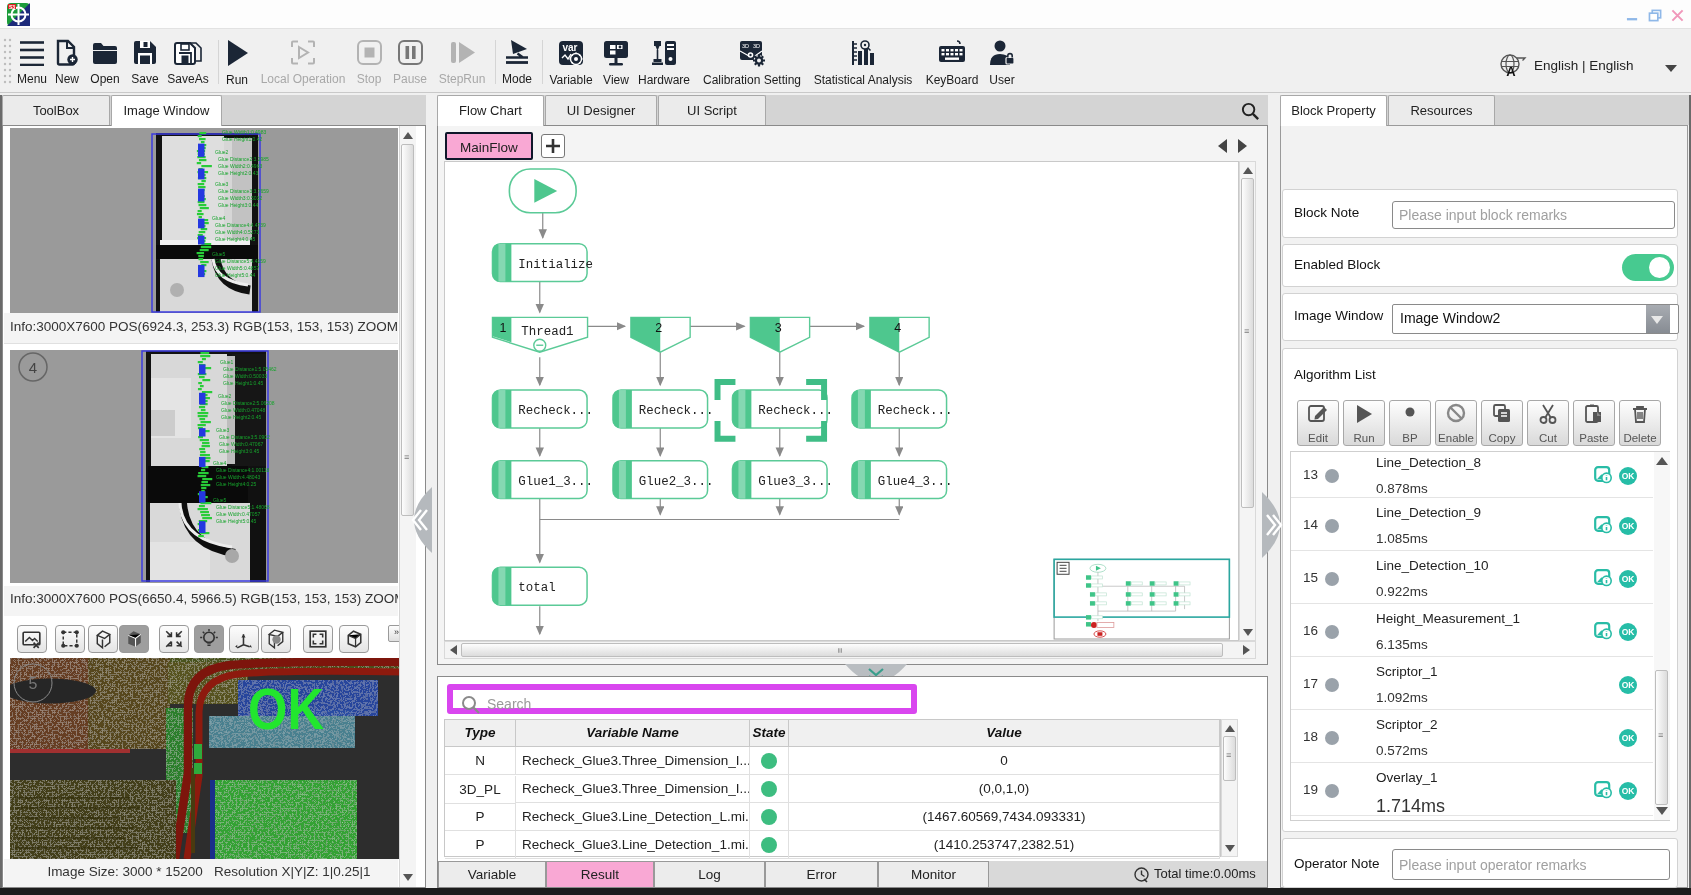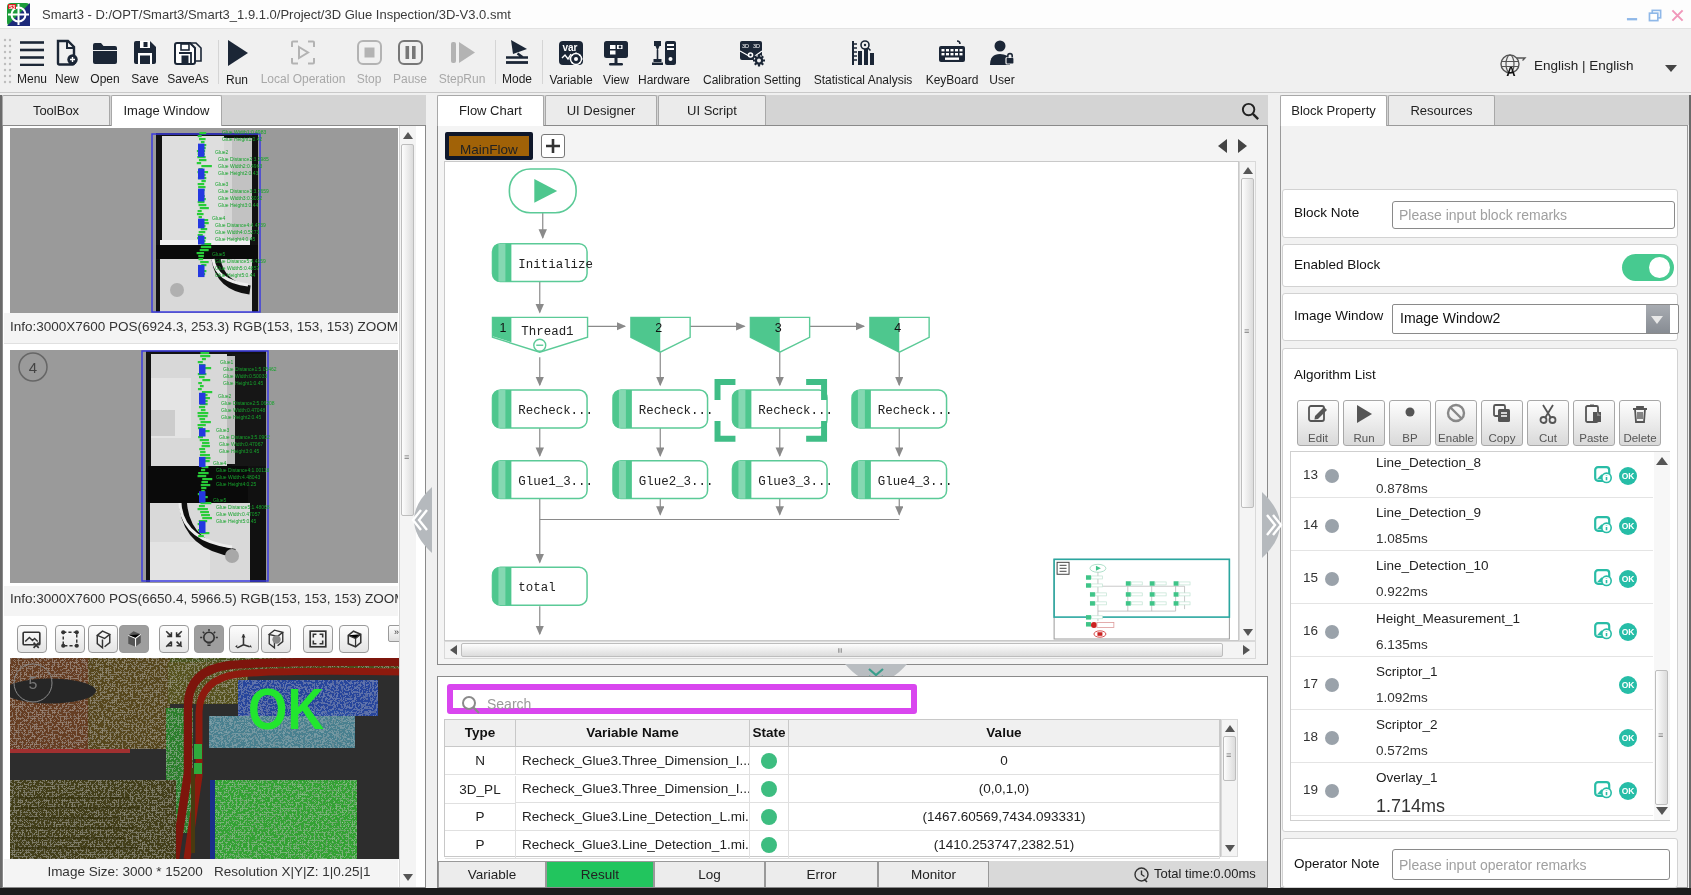--- a/index.html
+++ b/index.html
@@ -26,43 +26,42 @@
 .sbthumbh{position:absolute;background:linear-gradient(to bottom,#fdfdfd,#dcdcdc);border:1px solid #bdbdbd;border-radius:2px;}
 .arr{position:absolute;width:0;height:0;}
 .grip{position:absolute;color:#7a7a7a;font-size:9px;line-height:3px;letter-spacing:0;}
 
 .card{position:absolute;width:396px;background:#fff;border:1px solid #d2d2d2;border-radius:3px;}
 .clabel{position:absolute;left:11px;font-size:13.5px;color:#111;}
 .cinput{position:absolute;border:1px solid #8a8a8a;border-radius:3px;font-size:14px;color:#111;padding:0 6px;background:#fff;outline:none;}
 .cinput::placeholder{color:#a0a0a0;}
 
 .btab{position:absolute;top:0;height:26px;background:#ececec;border:1px solid #999;border-bottom:none;font-size:13.5px;color:#222;text-align:center;line-height:26px;}
-.btab.active{background:#22c55e;}
+.btab.active{background:#f9a8d4;}
 
 .algbtn{position:absolute;top:0;width:42px;height:46px;background:linear-gradient(#fefefe,#d9d9d9);border:1px solid #a8a8a8;border-radius:3px;text-align:center;}
 .algbtn .bl{position:absolute;bottom:1px;width:100%;font-size:11.5px;color:#555;}
 .algrow{position:absolute;left:0;width:362px;border-bottom:1px solid #e4e4e4;}
 
-.vth{position:absolute;background:#f0f0f0;font-weight:bold;font-size:13.5px;color:#111;text-align:center;border-right:1px solid #c8c8c8;border-bottom:1px solid #c8c8c8;line-height:26px;height:27px;}
+.vth{position:absolute;background:#f0f0f0;font-weight:bold;font-size:13.5px;color:#111;text-align:center;border-right:1px solid #c8c8c8;border-bottom:1px solid #c8c8c8;line-height:26px;height:27px;font-style:italic;}
 .vtd{position:absolute;font-size:13.5px;color:#222;text-align:center;border-right:1px solid #e0e0e0;border-bottom:1px solid #e0e0e0;line-height:27px;height:28px;white-space:nowrap;overflow:hidden;}
 .imgbtn{position:absolute;top:1px;width:30px;height:28px;background:linear-gradient(#fdfdfd,#e4e4e4);border:1px solid #9a9a9a;border-radius:4px;}
 .imgbtn.pressed{background:#9e9e9e;}
 </style></head><body>
 <div id="app">
 
 <div id="titlebar">
  <svg class="abs" style="left:7px;top:3px" width="23" height="23" viewBox="0 0 23 23">
   <rect x="0" y="0" width="23" height="23" rx="4" fill="#1b9c3a"></rect>
   <path d="M23 0 L23 23 L0 23 Z" fill="#1d2a7a"></path>
   <circle cx="11.5" cy="11.5" r="7" fill="none" stroke="#fff" stroke-width="2"></circle>
   <path d="M11.5 1 V22 M1 11.5 H22" stroke="#fff" stroke-width="2"></path>
   <rect x="1" y="1" width="8" height="5" fill="#e02020"></rect>
   <text x="5" y="5.5" font-size="5" fill="#fff" text-anchor="middle" font-weight="bold">S3</text>
  </svg>
- <div id="apptitle">Smart3 - D:/OPT/Smart3/Smart3_1.9.1.0/Project/3D Glue Inspection/3D-V3.0.smt</div>
  <svg class="winbtn" style="left:1625px" width="16" height="14" viewBox="0 0 16 14">
         <path d="M2 11 H13" stroke="#8fb8e8" stroke-width="2.5"></path>
       </svg>
  <svg class="winbtn" style="left:1648px" width="16" height="14" viewBox="0 0 16 14">
         <rect x="4.5" y="1.5" width="9" height="8" fill="#fff" stroke="#8fb8e8" stroke-width="1.8"></rect>
         <rect x="1.5" y="4.5" width="9" height="8" fill="#fff" stroke="#8fb8e8" stroke-width="1.8"></rect>
       </svg>
  <svg class="winbtn" style="left:1670px" width="16" height="14" viewBox="0 0 16 14">
         <path d="M2.5 1.5 L13.5 12.5 M13.5 1.5 L2.5 12.5" stroke="#f097ba" stroke-width="2.2"></path>
       </svg>
@@ -645,21 +644,21 @@
 
 <div class="tabstrip" style="left:437px;top:95px;width:831px;"></div>
 <div class="tab active" style="left:437px;width:107px;top:95px;">Flow Chart</div>
 <div class="tab" style="left:545px;width:112px;top:95px;">UI Designer</div>
 <div class="tab" style="left:658px;width:108px;top:95px;">UI Script</div>
 <svg class="abs" style="left:1240px;top:101px" width="21" height="21" viewBox="0 0 22 22">
       <circle cx="9" cy="9" r="6" fill="none" stroke="#222" stroke-width="2"></circle>
       <path d="M13.5 13.5 L19 19" stroke="#222" stroke-width="2.5"></path>
     </svg>
 <div class="panel" id="flowpanel" style="left:437px;top:125px;width:831px;height:540px;background:#f4f4f4;">
- <div class="abs" style="left:7px;top:6px;width:88px;height:28px;background:#a16207;border:4px solid #0f172a;border-radius:2px;font-size:13.5px;text-align:center;line-height:27px;color:#222;">MainFlow</div>
+ <div class="abs" style="left:7px;top:6px;width:88px;height:28px;background:#f9a8d4;border:2px solid #0f172a;border-radius:2px;font-size:13.5px;text-align:center;line-height:27px;color:#222;">MainFlow</div>
  <div class="abs" style="left:103px;top:8px;width:24px;height:24px;background:#fff;border:1px solid #777;border-radius:3px;"><svg width="22" height="22" viewBox="0 0 22 22">
           <path d="M11 4 V18 M4 11 H18" stroke="#333" stroke-width="2.6"></path>
         </svg></div>
  <div class="arr" style="left:780px;top:13px;border-top:7px solid transparent;border-bottom:7px solid transparent;border-right:9px solid #444;"></div>
  <div class="arr" style="left:800px;top:13px;border-top:7px solid transparent;border-bottom:7px solid transparent;border-left:9px solid #444;"></div>
 
  <svg class="abs" style="left:6px;top:35px;background:#fff;border:1px solid #c9c9c9;" width="795" height="480" viewBox="0 0 795 480">
   <defs>
    <marker id="ah" markerWidth="10" markerHeight="9" refX="7" refY="3.5" orient="auto">
             <path d="M0 0 L8 3.5 L0 7 Z" fill="#8a8a8a"></path>

